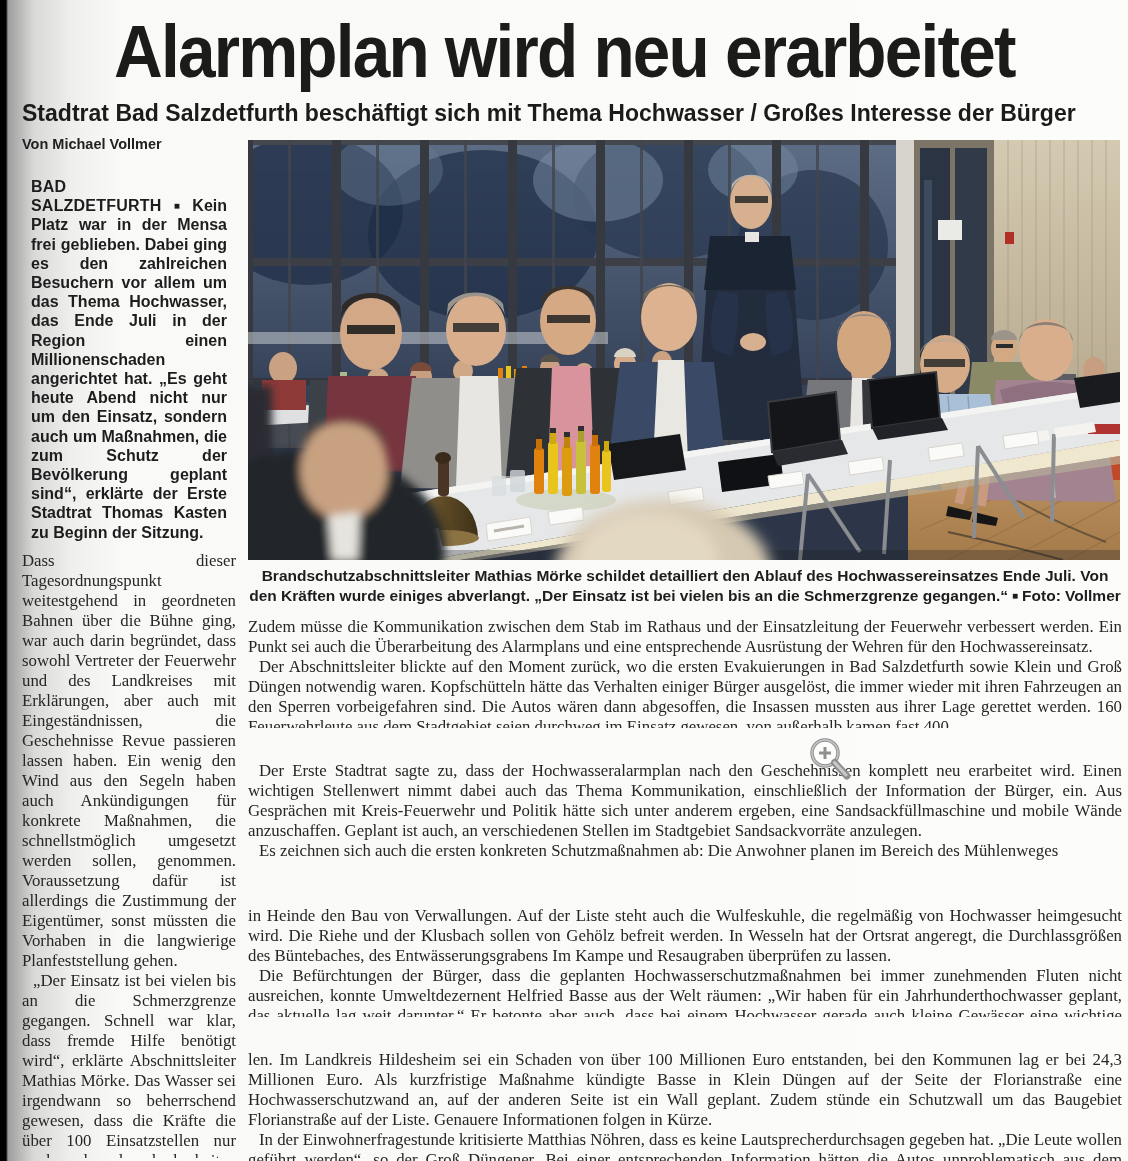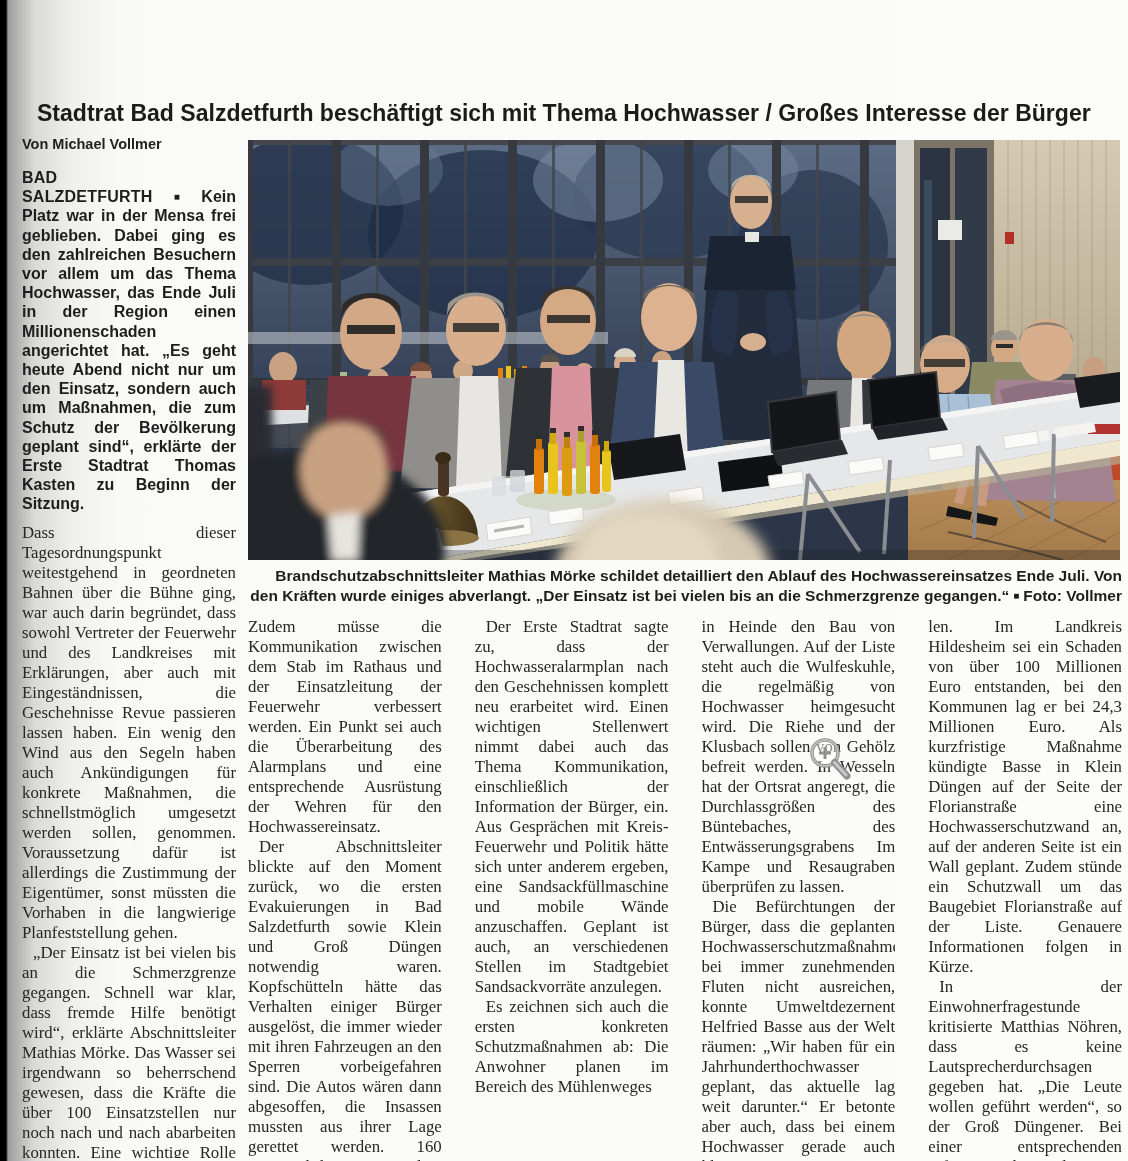--- a/index.html
+++ b/index.html
@@ -2,43 +2,44 @@
 <html lang="de"><head>
 <meta charset="utf-8">
 <style>
   html,body{margin:0;padding:0;background:#ffffff;}
   .page{position:relative;width:1128px;height:1161px;overflow:hidden;
     background:linear-gradient(90deg,#000 0px,#000 6px,#9d9d9d 8px,#d9d9d8 34px,#efefee 72px,#f9f9f8 120px,#fcfcfb 100%);
     font-family:"Liberation Sans",sans-serif;color:#1c1c1c;}
   .headline{position:absolute;top:8px;left:0;width:1128px;text-align:center;white-space:nowrap;}
   .headline span{display:inline-block;font-weight:700;font-size:75px;letter-spacing:-2px;color:#1b1b19;
     transform:scaleX(.9);transform-origin:center;}
-  .subhead{position:absolute;top:99px;left:0;width:1128px;text-align:center;white-space:nowrap;}
+  .subhead{position:absolute;top:99px;left:0;width:1128px;white-space:nowrap;}
   .subhead span{display:inline-block;font-weight:700;font-size:24px;color:#1b1b19;transform:scaleX(.96);transform-origin:center;}
   .byline{position:absolute;top:136px;left:22px;font-weight:700;font-size:14.5px;color:#222;text-align:right;}
   .leftcol{position:absolute;left:22px;top:168px;width:214px;height:990px;overflow:hidden;}
-  .lead{margin:0;font-weight:700;font-size:16px;line-height:19.2px;text-align:justify;color:#1d1d1d;}
+  .lead{margin:9px;font-weight:700;font-size:16px;line-height:19.2px;text-align:justify;color:#1d1d1d;}
   .lead .loc{letter-spacing:.2px;}
   .sq{font-size:10px;vertical-align:2px;margin:0 4px;}
   .serif p{margin:0;font-family:"Liberation Serif","DejaVu Serif",serif;font-size:16.8px;line-height:20px;
     text-align:justify;color:#262624;hyphens:auto;-webkit-hyphens:auto;}
   .serif p.ind{text-indent:11px;}
   .leftcol .serif{margin-top:9px;}
   .photo{position:absolute;left:248px;top:140px;width:872px;height:420px;background:#2c3648;}
   .photo svg{display:block;width:872px;height:420px;}
-  .caption{position:absolute;left:248px;top:566px;width:874px;margin:0;font-weight:700;font-size:15.5px;line-height:20px;color:#1d1d1d;text-align:right;}
-  .cols{position:absolute;left:248px;top:617px;width:874px;height:544px;display:flex;gap:33px;overflow:hidden;}
+  .caption{position:absolute;left:248px;top:566px;width:874px;margin:0;font-weight:700;font-size:15.5px;line-height:20px;color:#1d1d1d;text-align:center;}
+  .cols{position:absolute;left:248px;top:617px;width:874px;height:544px;display:flex;gap:33px;overflow:hidden;flex-direction:column;}
   .cols .col{flex:1 1 0;overflow:hidden;}
   .zoomcursor{position:absolute;left:806px;top:735px;width:48px;height:48px;pointer-events:none;}
 </style>
 </head>
 <body>
 
 <div class="page">
 
+  <div class="headline"><span>Alarmplan wird neu erarbeitet</span></div>
   <div class="subhead"><span>Stadtrat Bad Salzdetfurth beschäftigt sich mit Thema Hochwasser / Großes Interesse der Bürger</span></div>
   <div class="byline">Von Michael Vollmer</div>
 
   <div class="leftcol">
     <p class="lead"><span class="loc">BAD SALZDETFURTH</span><span class="sq">■</span><span>Kein Platz war in der Mensa frei geblieben. Dabei ging es den zahlreichen Besuchern vor allem um das Thema Hochwasser, das Ende Juli in der Region einen Millionenschaden angerichtet hat. „Es geht heute Abend nicht nur um den Einsatz, sondern auch um Maßnahmen, die zum Schutz der Bevölkerung geplant sind“, erklärte der Erste Stadtrat Thomas Kasten zu Beginn der Sitzung.</span></p>
     <div class="serif">
       <p>Dass dieser Tagesordnungspunkt weitestgehend in geordneten Bahnen über die Bühne ging, war auch darin begründet, dass sowohl Vertreter der Feuerwehr und des Landkreises mit Erklärungen, aber auch mit Eingeständnissen, die Geschehnisse Revue passieren lassen haben. Ein wenig den Wind aus den Segeln haben auch Ankündigungen für konkrete Maßnahmen, die schnellstmöglich umgesetzt werden sollen, genommen. Voraussetzung dafür ist allerdings die Zustimmung der Eigentümer, sonst müssten die Vorhaben in die langwierige Planfeststellung gehen.</p>
       <p class="ind">„Der Einsatz ist bei vielen bis an die Schmerzgrenze gegangen. Schnell war klar, dass fremde Hilfe benötigt wird“, erklärte Abschnittsleiter Mathias Mörke. Das Wasser sei irgendwann so beherrschend gewesen, dass die Kräfte die über 100 Einsatzstellen nur noch nach und nach abarbeiten konnten. Eine wichtige Rolle hätten die Sandsäcke gespielt. Aber sie seien kein alleiniges Mittel, um der Flut entgegenzuwirken.</p>
     </div>
   </div>

